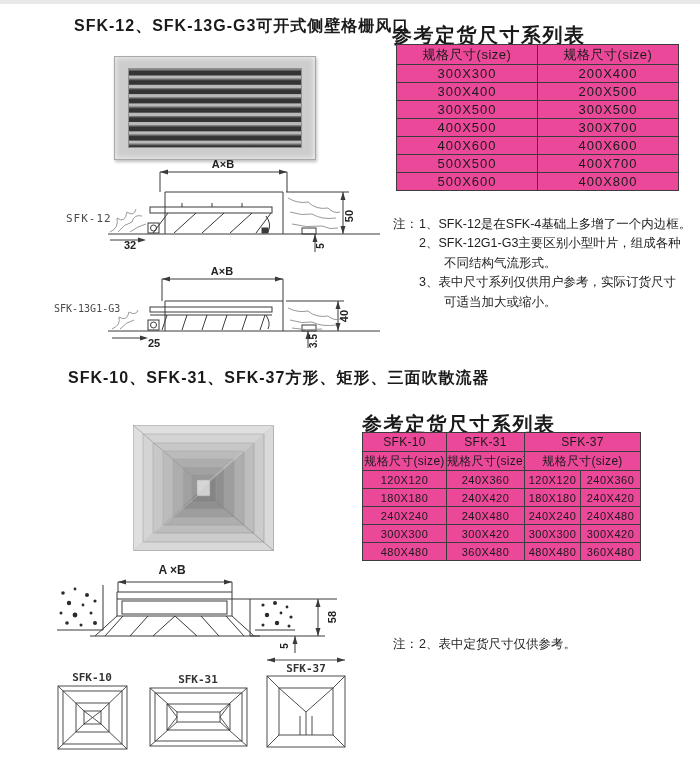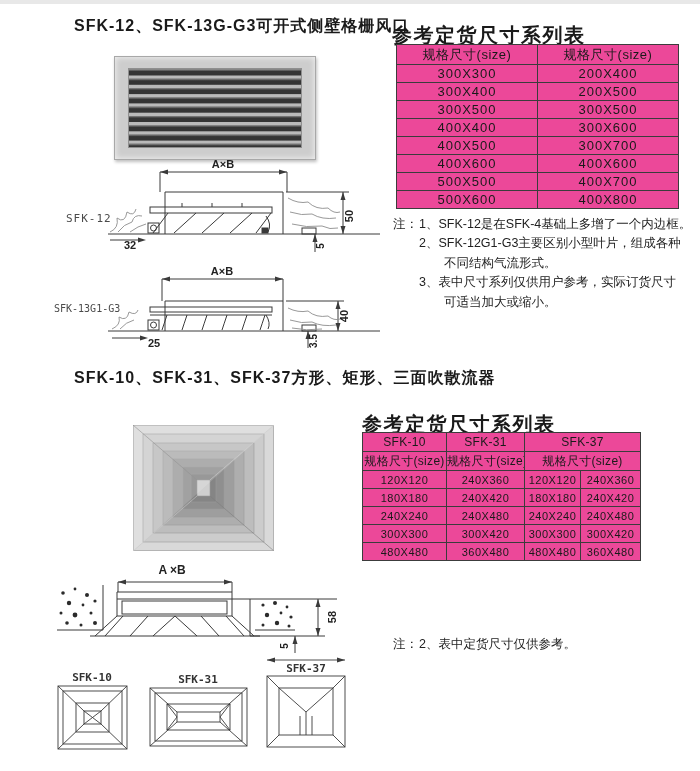--- a/index.html
+++ b/index.html
@@ -165,24 +165,20 @@
         </tr>
         <tr>
           <td>300X400</td>
           <td>200X500</td>
         </tr>
         <tr>
           <td>300X500</td>
           <td>300X500</td>
         </tr>
         <tr>
-          <td>400X400</td>
-          <td>300X600</td>
-        </tr>
-        <tr>
           <td>400X500</td>
           <td>300X700</td>
         </tr>
         <tr>
           <td>400X600</td>
           <td>400X600</td>
         </tr>
         <tr>
           <td>500X500</td>
           <td>400X700</td>
@@ -198,21 +194,21 @@
     <span class="prefix">注：</span>
     <div>
         <div class="note-item">1、SFK-12是在SFK-4基础上多增了一个内边框。</div>
         <div class="note-item">2、SFK-12G1-G3主要区别小型叶片，组成各种
 不同结构气流形式。</div>
         <div class="note-item">3、表中尺寸系列仅供用户参考，实际订货尺寸
 可适当加大或缩小。</div>
       </div>
   </div>
 
-  <div class="abs sec-title" style="left:74px;top:364px;">SFK-10、SFK-31、SFK-37方形、矩形、三面吹散流器</div>
+  <div class="abs sec-title" style="left:68px;top:364px;">SFK-10、SFK-31、SFK-37方形、矩形、三面吹散流器</div>
 
   <svg class="abs" style="left:133px;top:421px;" width="141" height="126" viewBox="0 0 141 126">
     <g stroke="#9a9a9a" stroke-width="0.6">
       <rect x="0.5" y="0.5" width="140" height="125" fill="#d9d9d9" stroke="#8f8f8f"></rect>
       <rect x="10" y="9" width="121" height="108" fill="#cccccc"></rect>
       <rect x="20" y="18" width="101" height="90" fill="#bdbdbd"></rect>
       <rect x="30" y="26" width="81" height="74" fill="#aeaeae"></rect>
       <rect x="40" y="34" width="61" height="58" fill="#9e9e9e"></rect>
       <rect x="50" y="42" width="41" height="42" fill="#8f8f8f"></rect>
       <rect x="58" y="49" width="25" height="28" fill="#858585"></rect>

